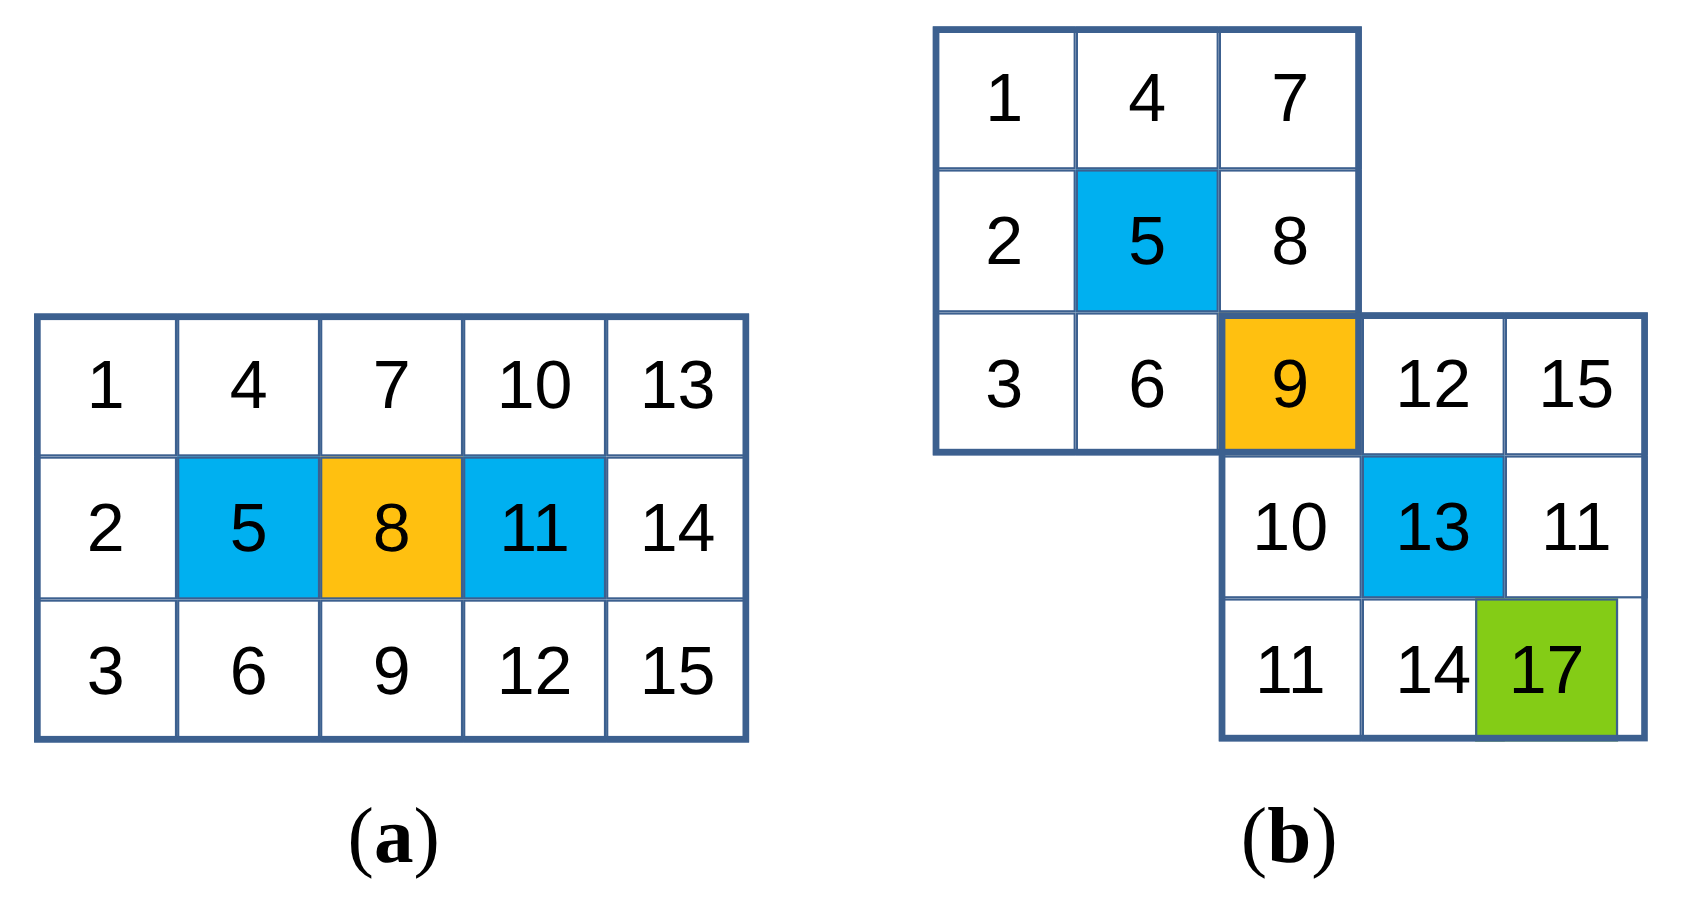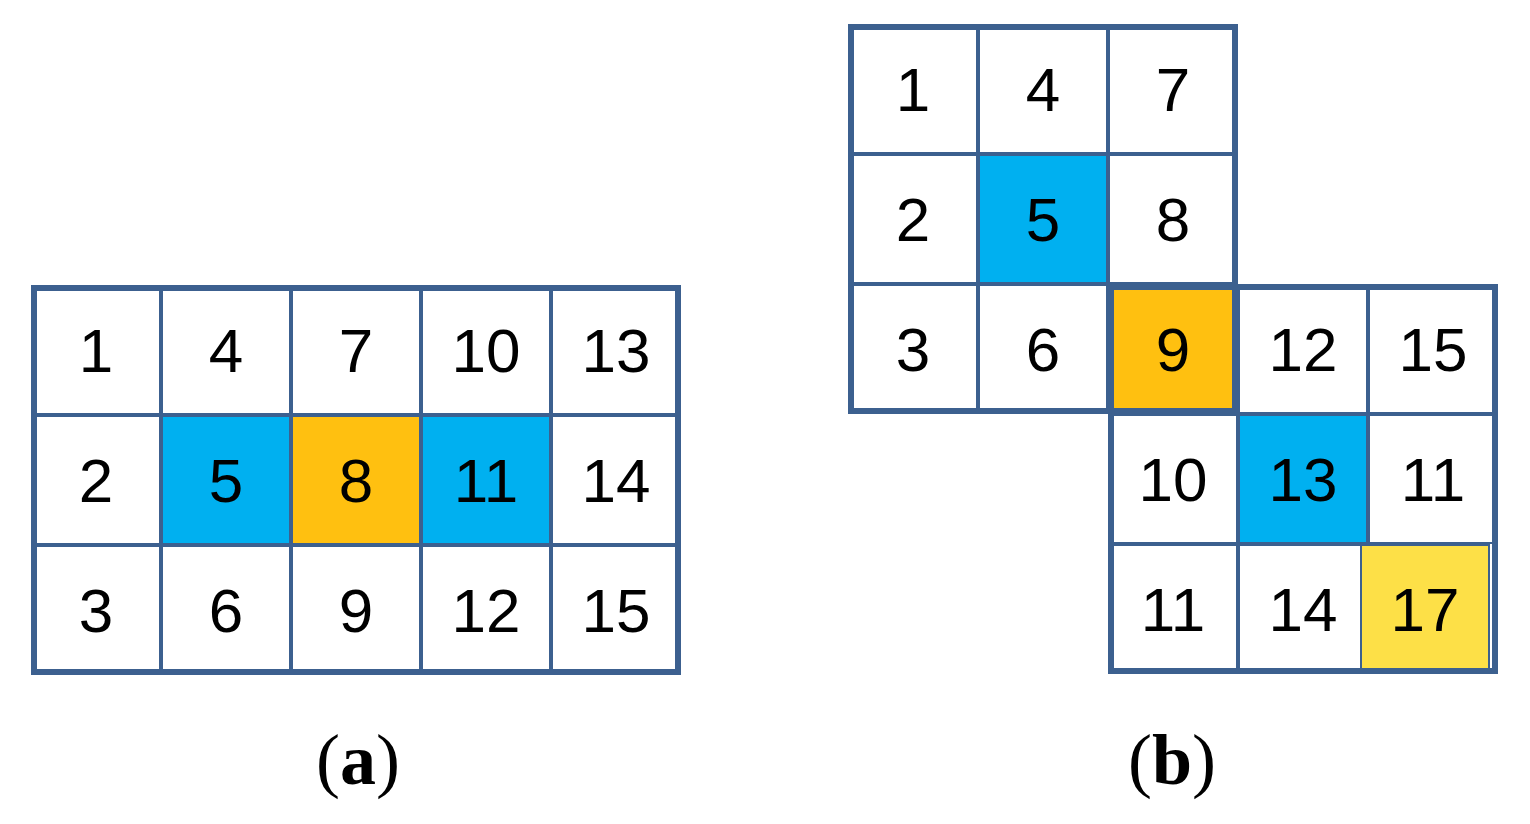--- a/index.html
+++ b/index.html
@@ -93,20 +93,20 @@
   <div class="cell" style="left: 260px; top: 0px; background: rgb(255, 255, 255);">7</div>
   <div class="cell" style="left: 260px; top: 130px; background: rgb(255, 255, 255);">8</div>
   <div class="cell" style="left: 260px; top: 260px; background: rgb(255, 192, 16);">9</div>
   <div class="cell" style="left: 260px; top: 390px; background: rgb(255, 255, 255);">10</div>
   <div class="cell" style="left: 260px; top: 520px; background: rgb(255, 255, 255);">11</div>
   <div class="cell" style="left: 390px; top: 260px; background: rgb(255, 255, 255);">12</div>
   <div class="cell" style="left: 390px; top: 390px; background: rgb(0, 176, 240);">13</div>
   <div class="cell" style="left: 390px; top: 520px; background: rgb(255, 255, 255);">14</div>
   <div class="cell" style="left: 520px; top: 260px; background: rgb(255, 255, 255);">15</div>
   <div class="cell" style="left: 520px; top: 390px; background: rgb(255, 255, 255);">11</div>
-  <div class="cell" style="left: 512px; top: 520px; background: #fde047;">17</div>
+  <div class="cell" style="left: 493px; top: 520px; background: #84cc16;">17</div>
   <div class="overlay" id="overlay-b1"></div>
   <div class="overlay" id="overlay-b2"></div>
 </div>
 
 <div class="caption" id="caption-a"><span>(</span><span class="letter">a</span><span>)</span></div>
 
 <div class="caption" id="caption-b"><span>(</span><span class="letter">b</span><span>)</span></div>
 
 </body></html>

